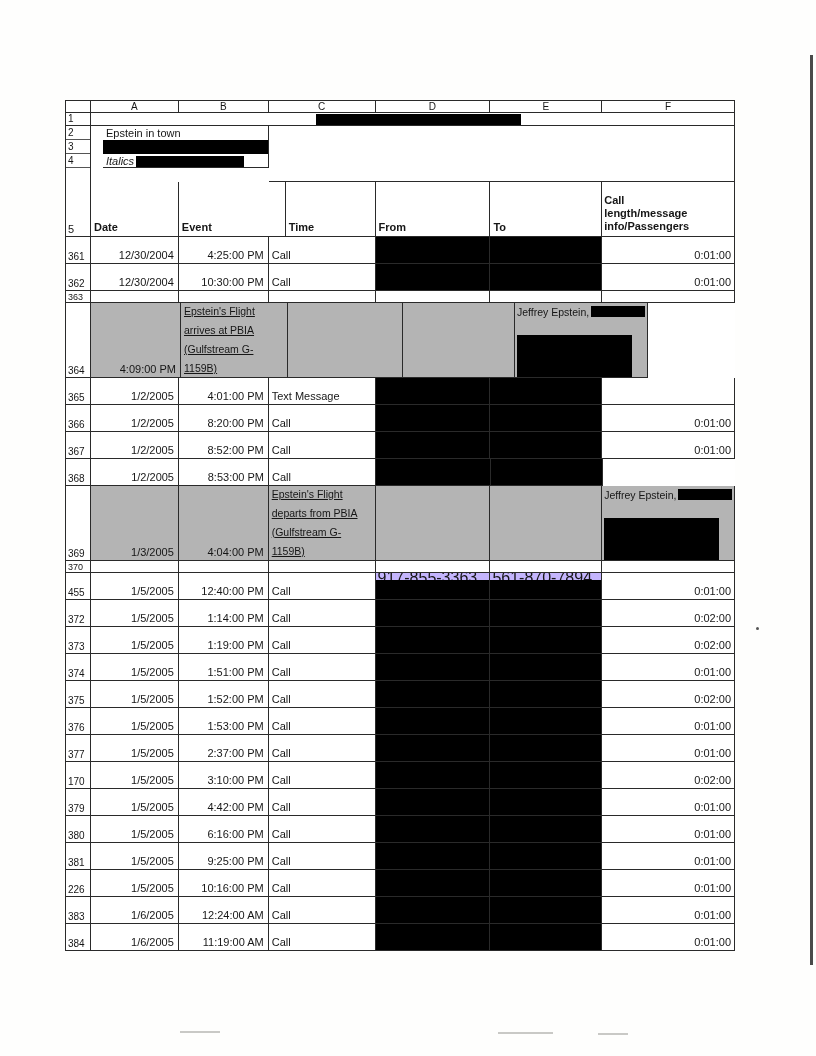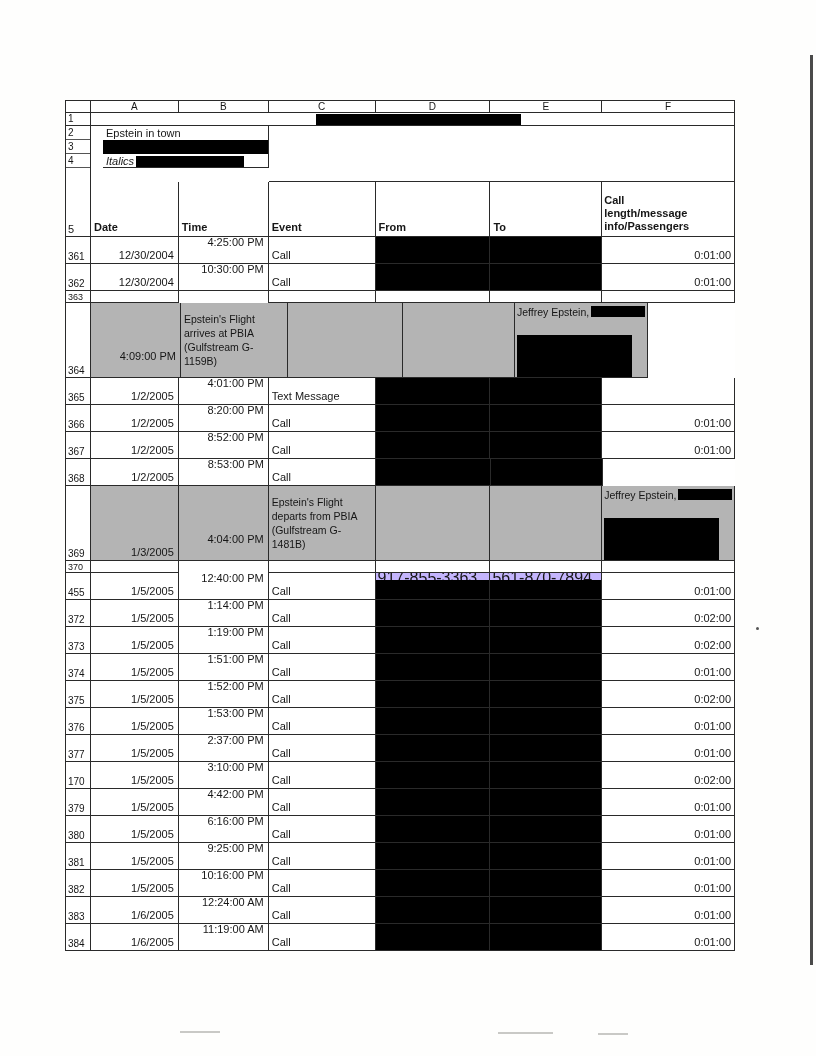--- a/index.html
+++ b/index.html
@@ -17,21 +17,21 @@
     border-left:1px solid #2a2a2a; border-top:1px solid #2a2a2a;
     font-size:11px; background:#fff;
   }
   .row { display:flex; }
   .cell {
     border-right:1px solid #2a2a2a; border-bottom:1px solid #2a2a2a;
     display:flex; align-items:flex-end; overflow:hidden; background:#fff;
   }
   .c-num    { width:25px;  font-size:10px; padding:0 1px 1px 2px; }
   .c-date   { width:88px;  justify-content:flex-end; padding:0 4px 2px 0; }
-  .c-time   { width:90px;  justify-content:flex-end; padding:0 4px 15px 0; }
+  .c-time   { width:90px;  justify-content:flex-end; padding:0 4px 2px 0; }
   .c-event  { width:107px; padding:0 10px 2px 3px; white-space:nowrap; }
   .c-from   { width:115px; }
   .c-to     { width:112px; }
   .c-length { width:133px; justify-content:flex-end; padding:0 3px 2px 0; }
 
   
   .lrow { height:12px; }
   .lrow .cell { align-items:center; justify-content:center; padding:0; font-size:10px; }
 
   
@@ -69,21 +69,21 @@
 
   .k-redact .c-from, .k-redact .c-to { background:#000; }
 
   .frag, .blackfill, .lenbox, .passenger-wrap { display:none;gap:15px; }
 
   .k-frag .c-from, .k-frag .c-to { flex-direction:column; align-items:stretch; padding:0; }
   .k-frag .frag { display:block; height:7px; overflow:hidden; font-size:16px; line-height:10px; padding-left:2px; background:#c4b5fd; }
   .k-frag .blackfill { display:block; flex:1; background:#000; }
 
   .k-flight .cell:not(.c-num) { background:#b4b4b4; }
-  .k-flight .c-event { align-items:center; white-space:normal; line-height:14px; font-size:10.5px; padding-top:1px; }
+  .k-flight .c-event { align-items:center; white-space:normal; line-height:19px; font-size:10.5px; padding-top:1px;text-decoration:underline; }
   .k-flight .c-length { flex-direction:column; align-items:stretch; justify-content:flex-start; padding:2px 2px 0 2px; }
   .k-flight .passenger-wrap { display:flex; flex-direction:column; width:100%; }
   .pline { display:flex; align-items:center; height:13px; }
   .pname { font-size:10.5px; white-space:nowrap; }
   .pbox { flex:1; height:11px; background:#000; margin-left:2px; }
   .pbig { height:52px; background:#000; margin-top:2px; width:calc(100% - 13px); }
 
   .k-lenredact .c-length { align-items:flex-end; padding:0 3px 2px 0; }
   .k-lenredact .lenbox { display:block; flex:1; height:20px; background:#000; margin:0 2px 1px 0; }
 
@@ -135,22 +135,22 @@
             <span class="r4box"></span>
           </div>
         </div>
       </div>
       <div class="cfbox"></div>
     </div>
 
     <div class="row hrow">
       <div class="cell c-num">5</div>
       <div class="cell c-date">Date</div>
+      <div class="cell c-event">Event</div>
       <div class="cell c-time">Time</div>
-      <div class="cell c-event">Event</div>
       <div class="cell c-from">From</div>
       <div class="cell c-to">To</div>
       <div class="cell c-length">
         <div class="callhead">Call length/message info/Passengers</div>
       </div>
     </div>
 
     <div id="grid-body">
         <div class="row k-data k-redact">
     <div class="cell c-num">361</div>
@@ -300,21 +300,21 @@
     </div>
     <div class="cell c-to">
       
       
     </div>
   </div>
         <div class="row k-flight">
     <div class="cell c-num">369</div>
     <div class="cell c-date">1/3/2005</div>
     <div class="cell c-time">4:04:00 PM</div>
-    <div class="cell c-event">Epstein's Flight departs from PBIA (Gulfstream G-1481B)</div>
+    <div class="cell c-event">Epstein's Flight departs from PBIA (Gulfstream G-1159B)</div>
     <div class="cell c-from">
       
       
     </div>
     <div class="cell c-to">
       
       
     </div>
     <div class="cell c-length">
 
@@ -549,21 +549,21 @@
       
       
     </div>
     <div class="cell c-length">
 
       <span class="val">0:01:00</span>
 
     </div>
   </div>
         <div class="row k-data k-redact">
-    <div class="cell c-num">382</div>
+    <div class="cell c-num">226</div>
     <div class="cell c-date">1/5/2005</div>
     <div class="cell c-time">10:16:00 PM</div>
     <div class="cell c-event">Call</div>
     <div class="cell c-from">
       
       
     </div>
     <div class="cell c-to">
       
       

